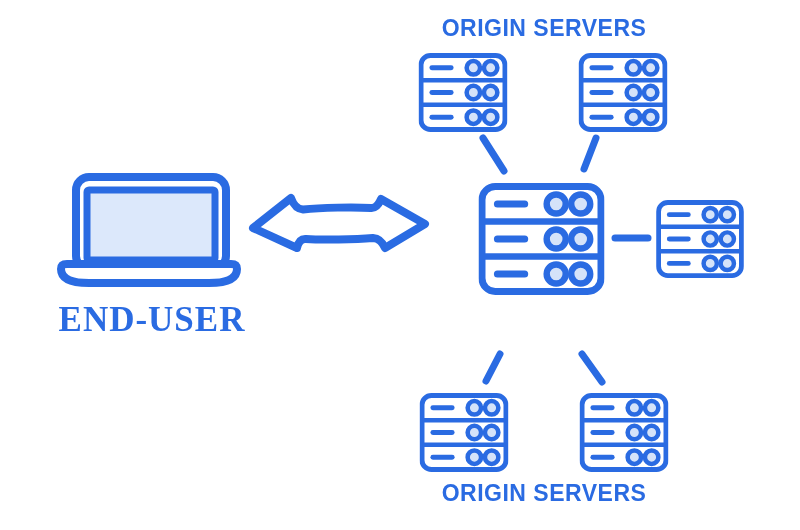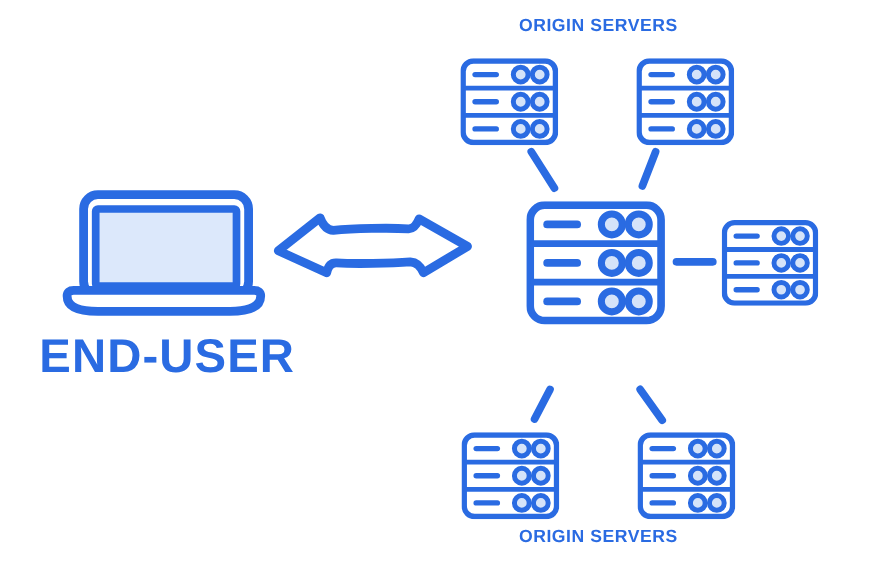--- a/index.html
+++ b/index.html
@@ -13,22 +13,22 @@
   body{background:var(--background);font-family:"Liberation Sans",sans-serif;position:relative;}
   .stage{position:absolute;left:0;top:0;width:800px;height:530px;}
   .abs{position:absolute;}
   .diagram-label{
     color:var(--accent);
     font-weight:800;
     text-align:center;
     white-space:nowrap;
     line-height:1.05;
   }
-  .label-lg{font-size:43px;letter-spacing:1px;}
-  .label-sm{font-size:16px;letter-spacing:0.5px;}
+  .label-lg{font-size:35px;letter-spacing:1px;font-family:Liberation Serif, serif;}
+  .label-sm{font-size:23px;letter-spacing:0.5px;}
   
   .st{stroke:var(--accent);fill:none;}
   .st-fillwhite{stroke:var(--accent);fill:#fff;}
   .st-screen{stroke:var(--accent);fill:var(--screen_fill);}
   .st-dot{stroke:var(--accent);fill:var(--circle_fill);}
   .ln{stroke:var(--accent);stroke-width:7;stroke-linecap:round;}
   svg{display:block;overflow:visible;}
 </style>
 </head>
 <body>

